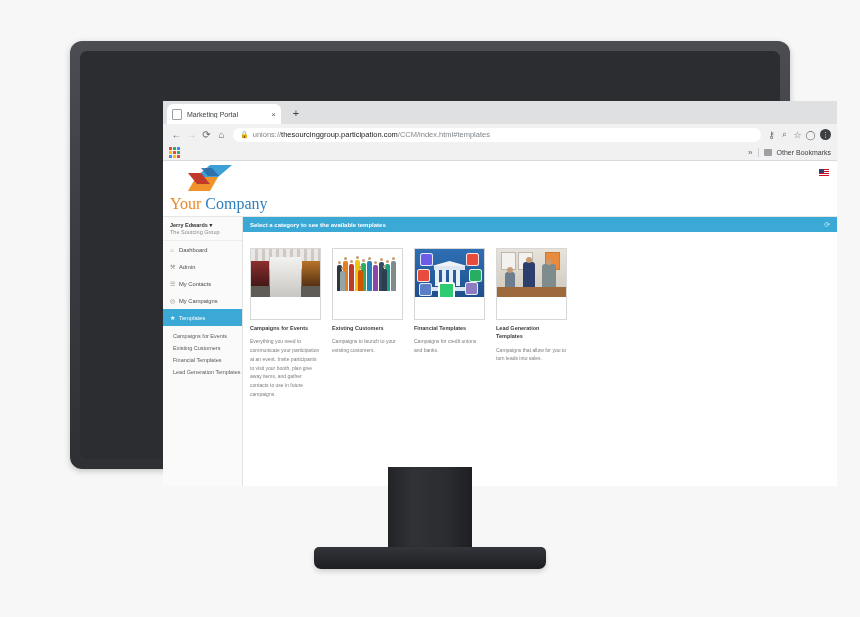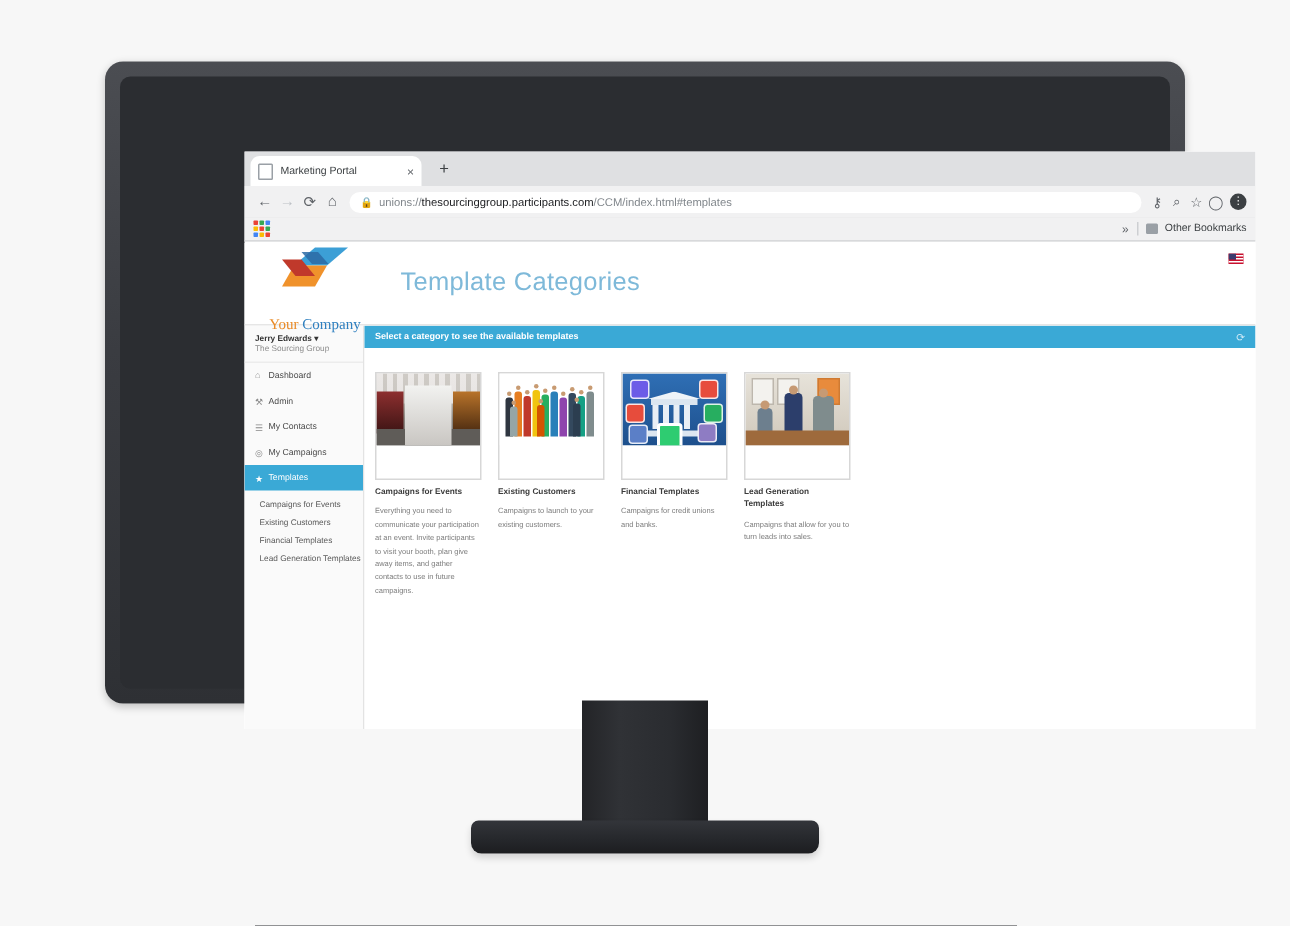--- a/index.html
+++ b/index.html
@@ -64,21 +64,21 @@
   #bm-chev{font-size:8px;color:#5f6368;}
   #bm-sep{width:1px;height:9px;background:#cdcfd2;}
   #bm-folder{width:8px;height:7px;background:#9aa0a6;border-radius:1px;}
   #bm-label{font-size:7px;color:#3c4043;}
 
   
   #page{position:absolute;left:0;top:61px;width:674px;height:324px;background:#fff;}
   #app-header{height:54px;position:relative;border-bottom:1px solid #e6e6e6;background:#fff;}
   #brand{position:absolute;left:7px;top:2px;width:80px;text-align:center;}
   #logo-box{width:52px;height:30px;margin:0 auto;position:relative;}
-  #company-name{font-size:10px;font-family:"Liberation Serif",serif;margin-top:17px;white-space:nowrap;}
+  #company-name{font-size:16px;font-family:"Liberation Serif",serif;margin-top:1px;white-space:nowrap;}
   #company-name .w1{color:#e98b28;}
   #company-name .w2{color:#2e7fbf;}
   #page-title{position:absolute;left:104px;top:16px;font-size:17px;color:#7eb9d9;font-weight:400;letter-spacing:.2px;}
   #flag{position:absolute;right:8px;top:7px;width:10px;height:7px;background:#c8102e;overflow:hidden;}
   #flag .canton{position:absolute;left:0;top:0;width:5px;height:4px;background:#3c3b6e;}
   #flag .stripe{position:absolute;left:0;width:100%;height:1px;background:#fff;}
 
   #body-wrap{display:flex;height:270px;}
 
   
@@ -158,21 +158,21 @@
         <div id="newtab">+</div>
       </div>
 
       <div id="toolbar">
         <span class="nav-ico">←</span>
         <span class="nav-ico dim">→</span>
         <span class="nav-ico">⟳</span>
         <span class="nav-ico">⌂</span>
         <div id="omnibox">
           <span id="lock">🔒</span>
-          <span id="url"><span class="dimpart">unions://</span><span>thesourcinggroup.participants.com</span><span class="dimpart">/CCM/index.html#templates</span></span>
+          <span id="url"><span class="dimpart">unions://</span><span>thesourcinggroup.participation.com</span><span class="dimpart">/CCM/index.html#templates</span></span>
         </div>
         <span class="tb-ico">⚷</span>
         <span class="tb-ico">⌕</span>
         <span class="tb-ico">☆</span>
         <span class="tb-ico">◯</span>
         <span id="avatar">⋮</span>
       </div>
 
       <div id="bookmarkbar">
         <span id="apps-grid">
@@ -205,21 +205,20 @@
               <polygon points="12,13 34,13 26,27 4,27" fill="#f0922b"></polygon>
               <polygon points="4,9 17,9 26,20 13,20" fill="#c0392b"></polygon>
               <polygon points="17,4 28,4 35,12 24,12" fill="#2b6aa5" opacity=".85"></polygon>
             </svg>
           </div>
           <div id="company-name">
             <span class="w1">Your</span>
             <span class="w2">Company</span>
           </div>
         </div>
-        <div id="page-title">Template Categories</div>
         <div id="flag">
           <span class="canton"></span>
           <span class="stripe" style="top:1px;left:5px;width:5px;"></span>
           <span class="stripe" style="top:3px;left:5px;width:5px;"></span>
           <span class="stripe" style="top:5px;"></span>
         </div>
       </div>
 
       <div id="body-wrap">
 

